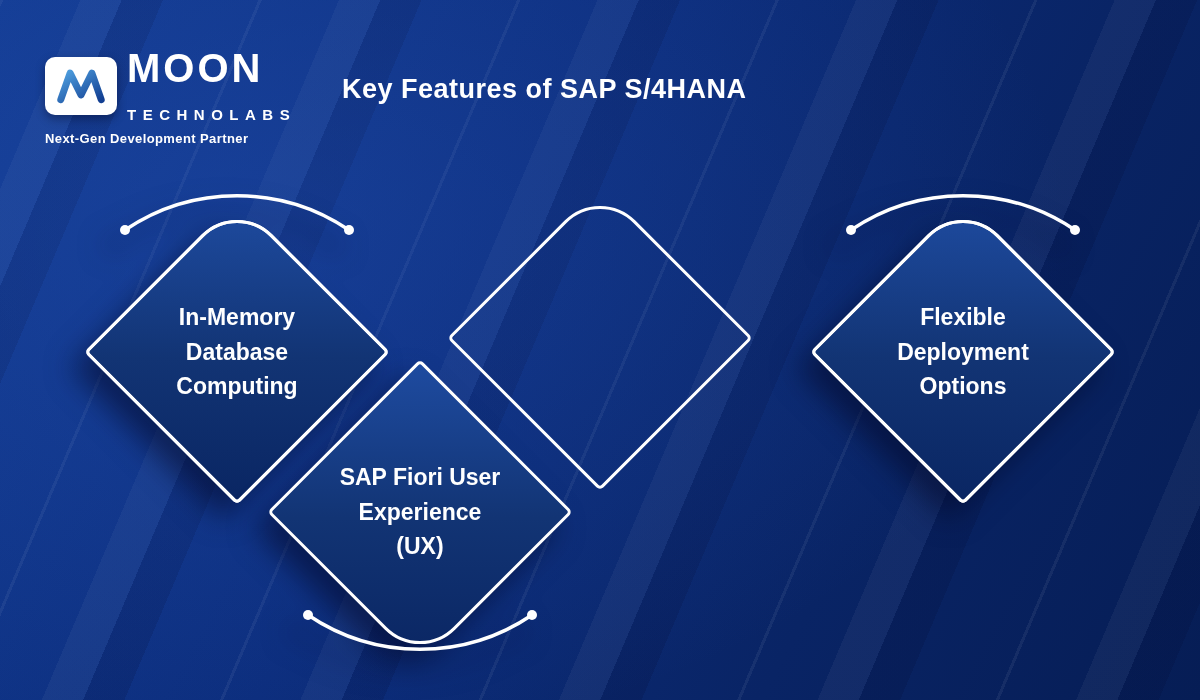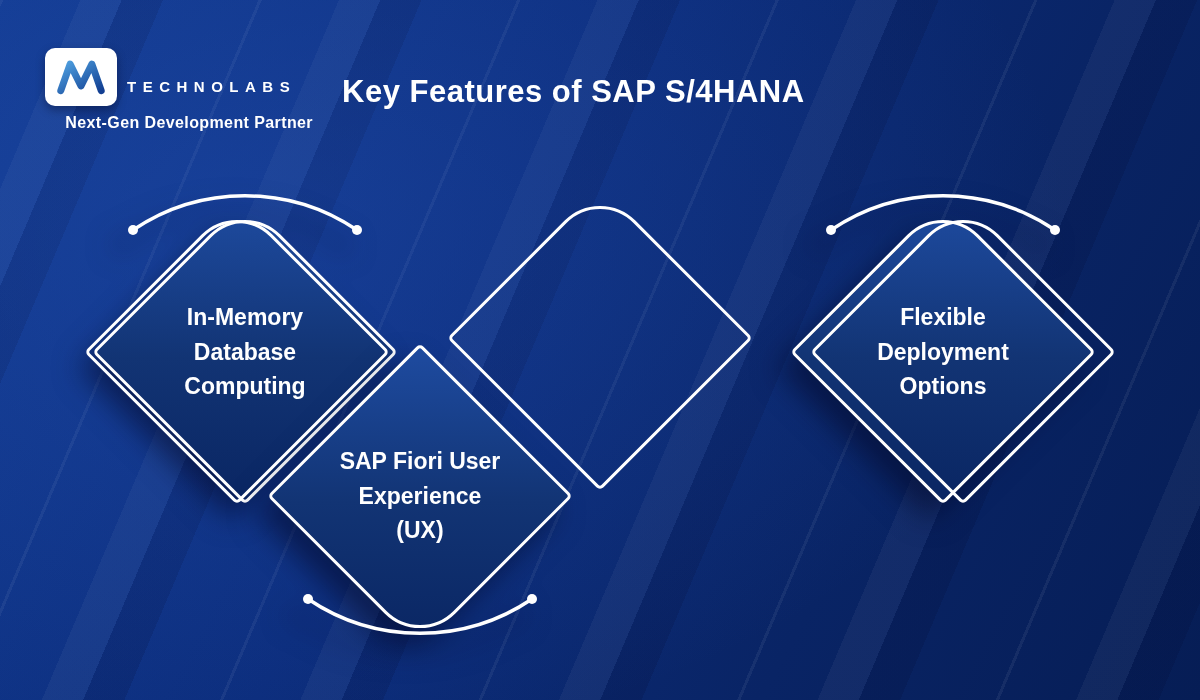--- a/index.html
+++ b/index.html
@@ -32,27 +32,27 @@
   }
   .brand-mark svg { width: 56px; height: 46px; }
   .brand-text { display: flex; flex-direction: column; }
   .brand-name {
     color: #ffffff; font-size: 40px; font-weight: 800; letter-spacing: 3px; line-height: 1.0;
   }
   .brand-subname {
     color: #ffffff; font-size: 15px; font-weight: 600; letter-spacing: 6.5px; margin-top: 18px;
   }
   .brand-tagline {
-    color: #ffffff; font-size: 16px; font-weight: 700; letter-spacing: 0.4px;
-    margin-top: 8px; text-align: right; white-space: nowrap;
+    color: #ffffff; font-size: 13px; font-weight: 700; letter-spacing: 0.4px;
+    margin-top: 8px; text-align: left; white-space: nowrap;
   }
 
   .page-title {
     position: absolute; left: 342px; top: 74px;
-    color: #ffffff; font-size: 31px; font-weight: 800; letter-spacing: 0.5px;
+    color: #ffffff; font-size: 27px; font-weight: 800; letter-spacing: 0.5px;
   }
 
   
   .feature {
     position: absolute; width: 320px; height: 360px;
     filter: drop-shadow(-14px 16px 14px rgba(2,8,40,0.55));
   }
   .diamond {
     position: absolute; left: 52px; top: 82px;
     width: 216px; height: 216px;
@@ -97,54 +97,55 @@
           <defs>
             <linearGradient id="mg" x1="0" y1="0" x2="1" y2="1">
               <stop offset="0" stop-color="#4fa0e0"></stop>
               <stop offset="1" stop-color="#123f92"></stop>
             </linearGradient>
           </defs>
           <polyline points="10,46 22,12 36,40 50,12 62,46" fill="none" stroke="url(#mg)" stroke-width="9" stroke-linecap="round" stroke-linejoin="round"></polyline>
         </svg>
       </div>
       <div class="brand-text">
+        <div class="brand-name">MOON</div>
         <div class="brand-subname">TECHNOLABS</div>
       </div>
     </div>
     <div class="brand-tagline">Next-Gen Development Partner</div>
   </header>
 
   <h1 class="page-title">Key Features of SAP S/4HANA</h1>
 
-  <div class="feature top" style="left:85px; top:162px;">
+  <div class="feature top" style="left:77px; top:162px;">
     <div class="diamond"></div>
     <svg class="arc" viewBox="0 0 240 52">
       <path d="M 8 44 A 200 200 0 0 1 232 44" fill="none" stroke="#ffffff" stroke-width="3.5" stroke-linecap="round"></path>
       <circle cx="8" cy="44" r="5" fill="#ffffff"></circle>
       <circle cx="232" cy="44" r="5" fill="#ffffff"></circle>
     </svg>
     <div class="feature-label">In-Memory
 Database
 Computing</div>
   </div>
 
 
-  <div class="feature top" style="left:783px; top:162px;">
+  <div class="feature top" style="left:803px; top:162px;">
     <div class="diamond"></div>
     <svg class="arc" viewBox="0 0 240 52">
       <path d="M 8 44 A 200 200 0 0 1 232 44" fill="none" stroke="#ffffff" stroke-width="3.5" stroke-linecap="round"></path>
       <circle cx="8" cy="44" r="5" fill="#ffffff"></circle>
       <circle cx="232" cy="44" r="5" fill="#ffffff"></circle>
     </svg>
     <div class="feature-label">Flexible
 Deployment
 Options</div>
   </div>
 
-  <div class="feature bottom" style="left:260px; top:306px;">
+  <div class="feature bottom" style="left:260px; top:322px;">
     <div class="diamond"></div>
     <svg class="arc" viewBox="0 0 240 52">
       <path d="M 8 8 A 200 200 0 0 0 232 8" fill="none" stroke="#ffffff" stroke-width="3.5" stroke-linecap="round"></path>
       <circle cx="8" cy="8" r="5" fill="#ffffff"></circle>
       <circle cx="232" cy="8" r="5" fill="#ffffff"></circle>
     </svg>
     <div class="feature-label">SAP Fiori User
 Experience
 (UX)</div>
   </div>

